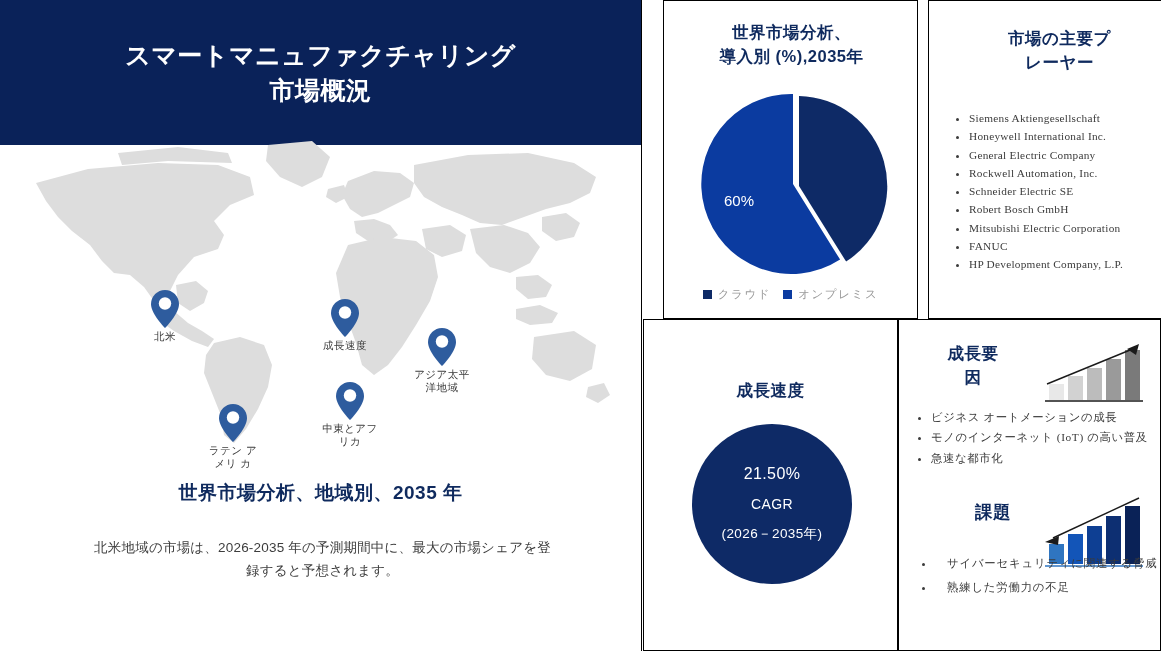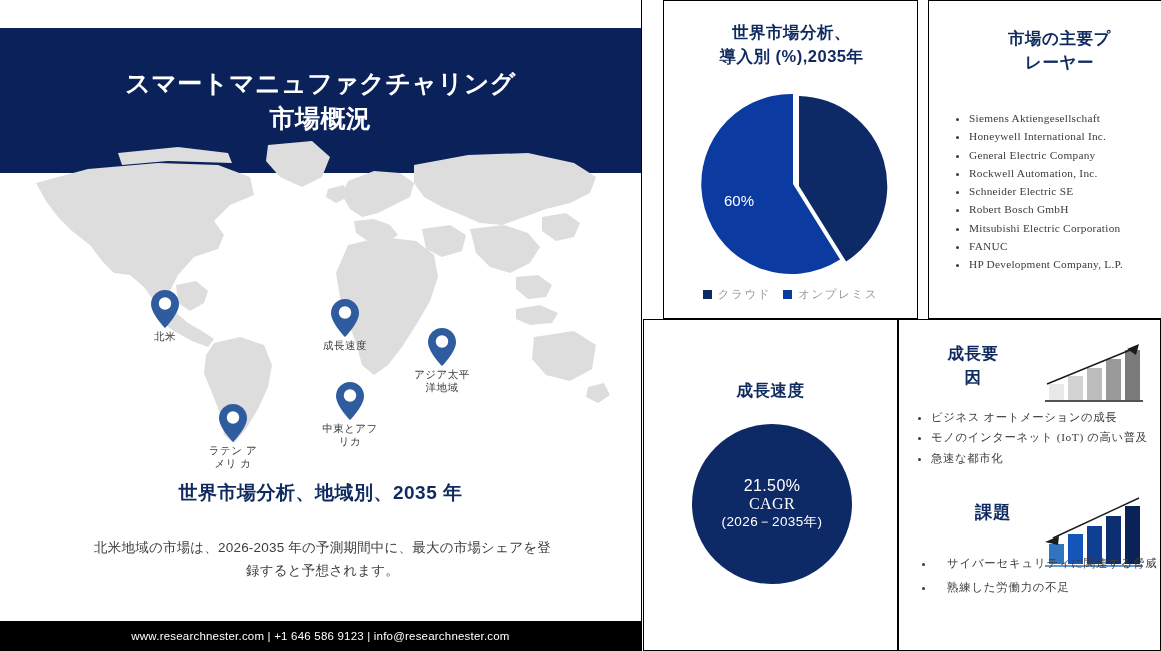--- a/index.html
+++ b/index.html
@@ -30,21 +30,20 @@
   }
   #header-banner {
     position: absolute;
     left: 0; top: 0;
     width: 641px;
     height: 145px;
     background: #0a2259;
     display: flex;
     align-items: center;
     justify-content: center;
-    margin-top: 28px;
   }
   #header-title {
     color: #ffffff;
     font-size: 25px;
     font-weight: bold;
     line-height: 1.38;
     text-align: center;
     letter-spacing: 0.5px;
     white-space: pre-line;
   }
@@ -197,28 +196,29 @@
     position: absolute;
     left: 48px; top: 104px;
     width: 160px;
     height: 160px;
     border-radius: 50%;
     background: #0e2a66;
     display: flex;
     flex-direction: column;
     align-items: center;
     justify-content: center;
+    gap: 13px;
   }
   #cagr-circle div {
     color: #ffffff;
     text-align: center;
     letter-spacing: 0.4px;
   }
   #cagr-value { font-size: 16px; }
-  #cagr-label { font-size: 16px; font-family: Liberation Serif, serif; }
+  #cagr-label { font-size: 14px; }
   #cagr-period { font-size: 13.5px; }
 
   
   #drivers-heading {
     position: absolute; left: 24px; top: 22px; width: 100px;
     font-size: 16.5px;
   }
   #drivers-chart { position: absolute; left: 140px; top: 20px; width: 110px; height: 66px; }
   #drivers-list {
     position: absolute;
@@ -343,23 +343,20 @@
         </svg>
         <div class="pin-label" style="width:50px; left:-25px;">ラテン
 アメリ
 カ</div>
       </div>
     </div>
 
     <div id="region-title">世界市場分析、地域別、2035 年</div>
     <div id="region-desc">北米地域の市場は、2026-2035 年の予測期間中に、最大の市場シェアを登録すると予想されます。</div>
 
-    <div id="footer-bar">
-      <span id="footer-text">www.researchnester.com | +1 646 586 9123 | info@researchnester.com</span>
-    </div>
   </div>
 
   <div class="panel" id="panel-pie">
     <div class="panel-heading" id="pie-heading">世界市場分析、
 導入別 (%),2035年</div>
 
     <svg id="pie-chart" viewBox="0 0 190 190" xmlns="http://www.w3.org/2000/svg">
 
       <path d="M 95 95 L 95 5 A 90 90 0 1 0 142.1 170.6 Z" fill="#0b3ba0"></path>
 

